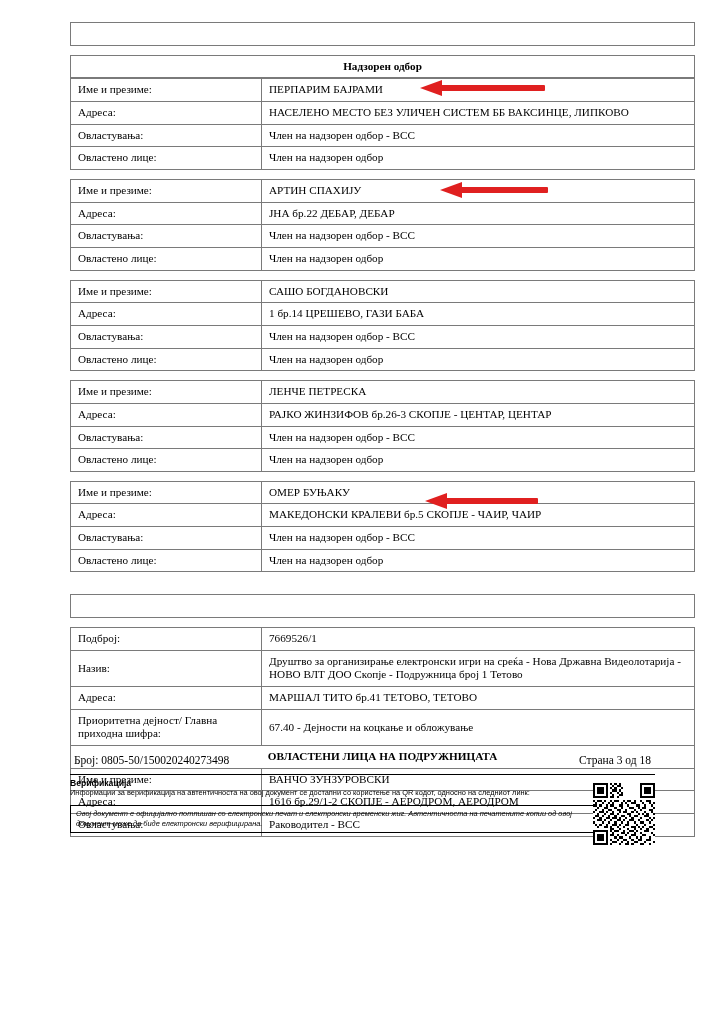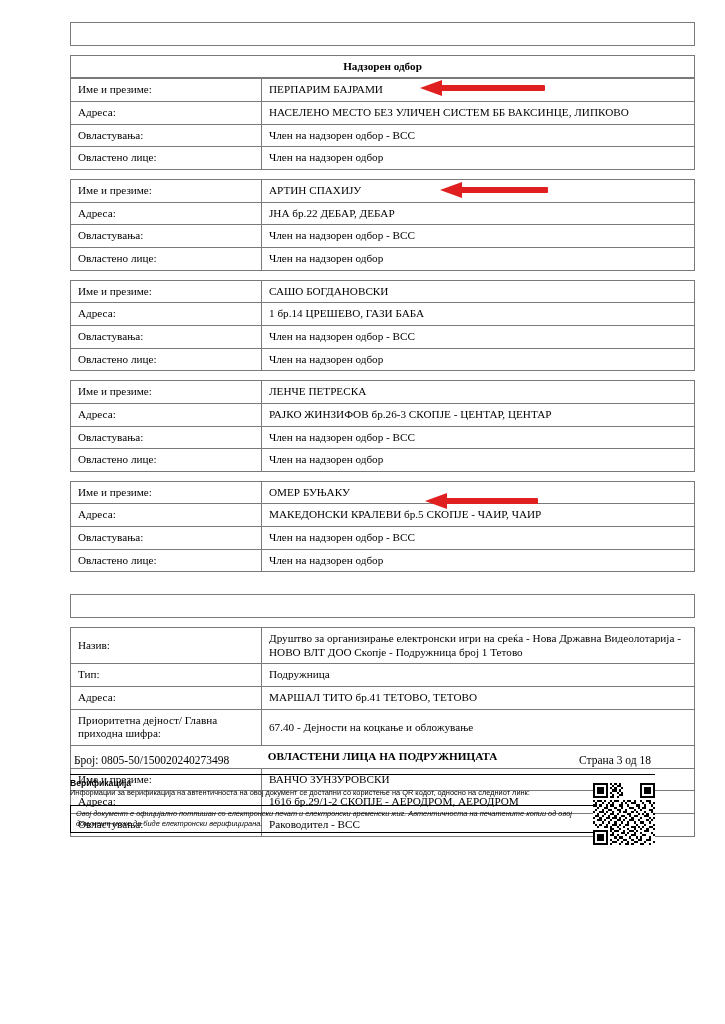--- a/index.html
+++ b/index.html
@@ -293,27 +293,27 @@
         <tr class="sec-head">
       <td colspan="2">ПОДРУЖНИЦИ</td>
     </tr>
   </tbody>
     </table>
 
   <div class="gap"></div>
 
   <table class="block">
     <tbody>
+        <tr>
+      <td class="lbl">Подброј:</td>
+      <td class="val">7669526/1</td>
+    </tr>
     <tr>
       <td class="lbl">Назив:</td>
       <td class="val">Друштво за организирање електронски игри на среќа - Нова Државна Видеолотарија - НОВО ВЛТ ДОО Скопје - Подружница број 1 Тетово</td>
-    </tr>
-    <tr>
-      <td class="lbl">Тип:</td>
-      <td class="val">Подружница</td>
     </tr>
     <tr>
       <td class="lbl">Адреса:</td>
       <td class="val">МАРШАЛ ТИТО бр.41 ТЕТОВО, ТЕТОВО</td>
     </tr>
     <tr>
       <td class="lbl">Приоритетна дејност/ Главна приходна шифра:</td>
       <td class="val">67.40 - Дејности на коцкање и обложување</td>
     </tr>
     <tr class="sub-head">

